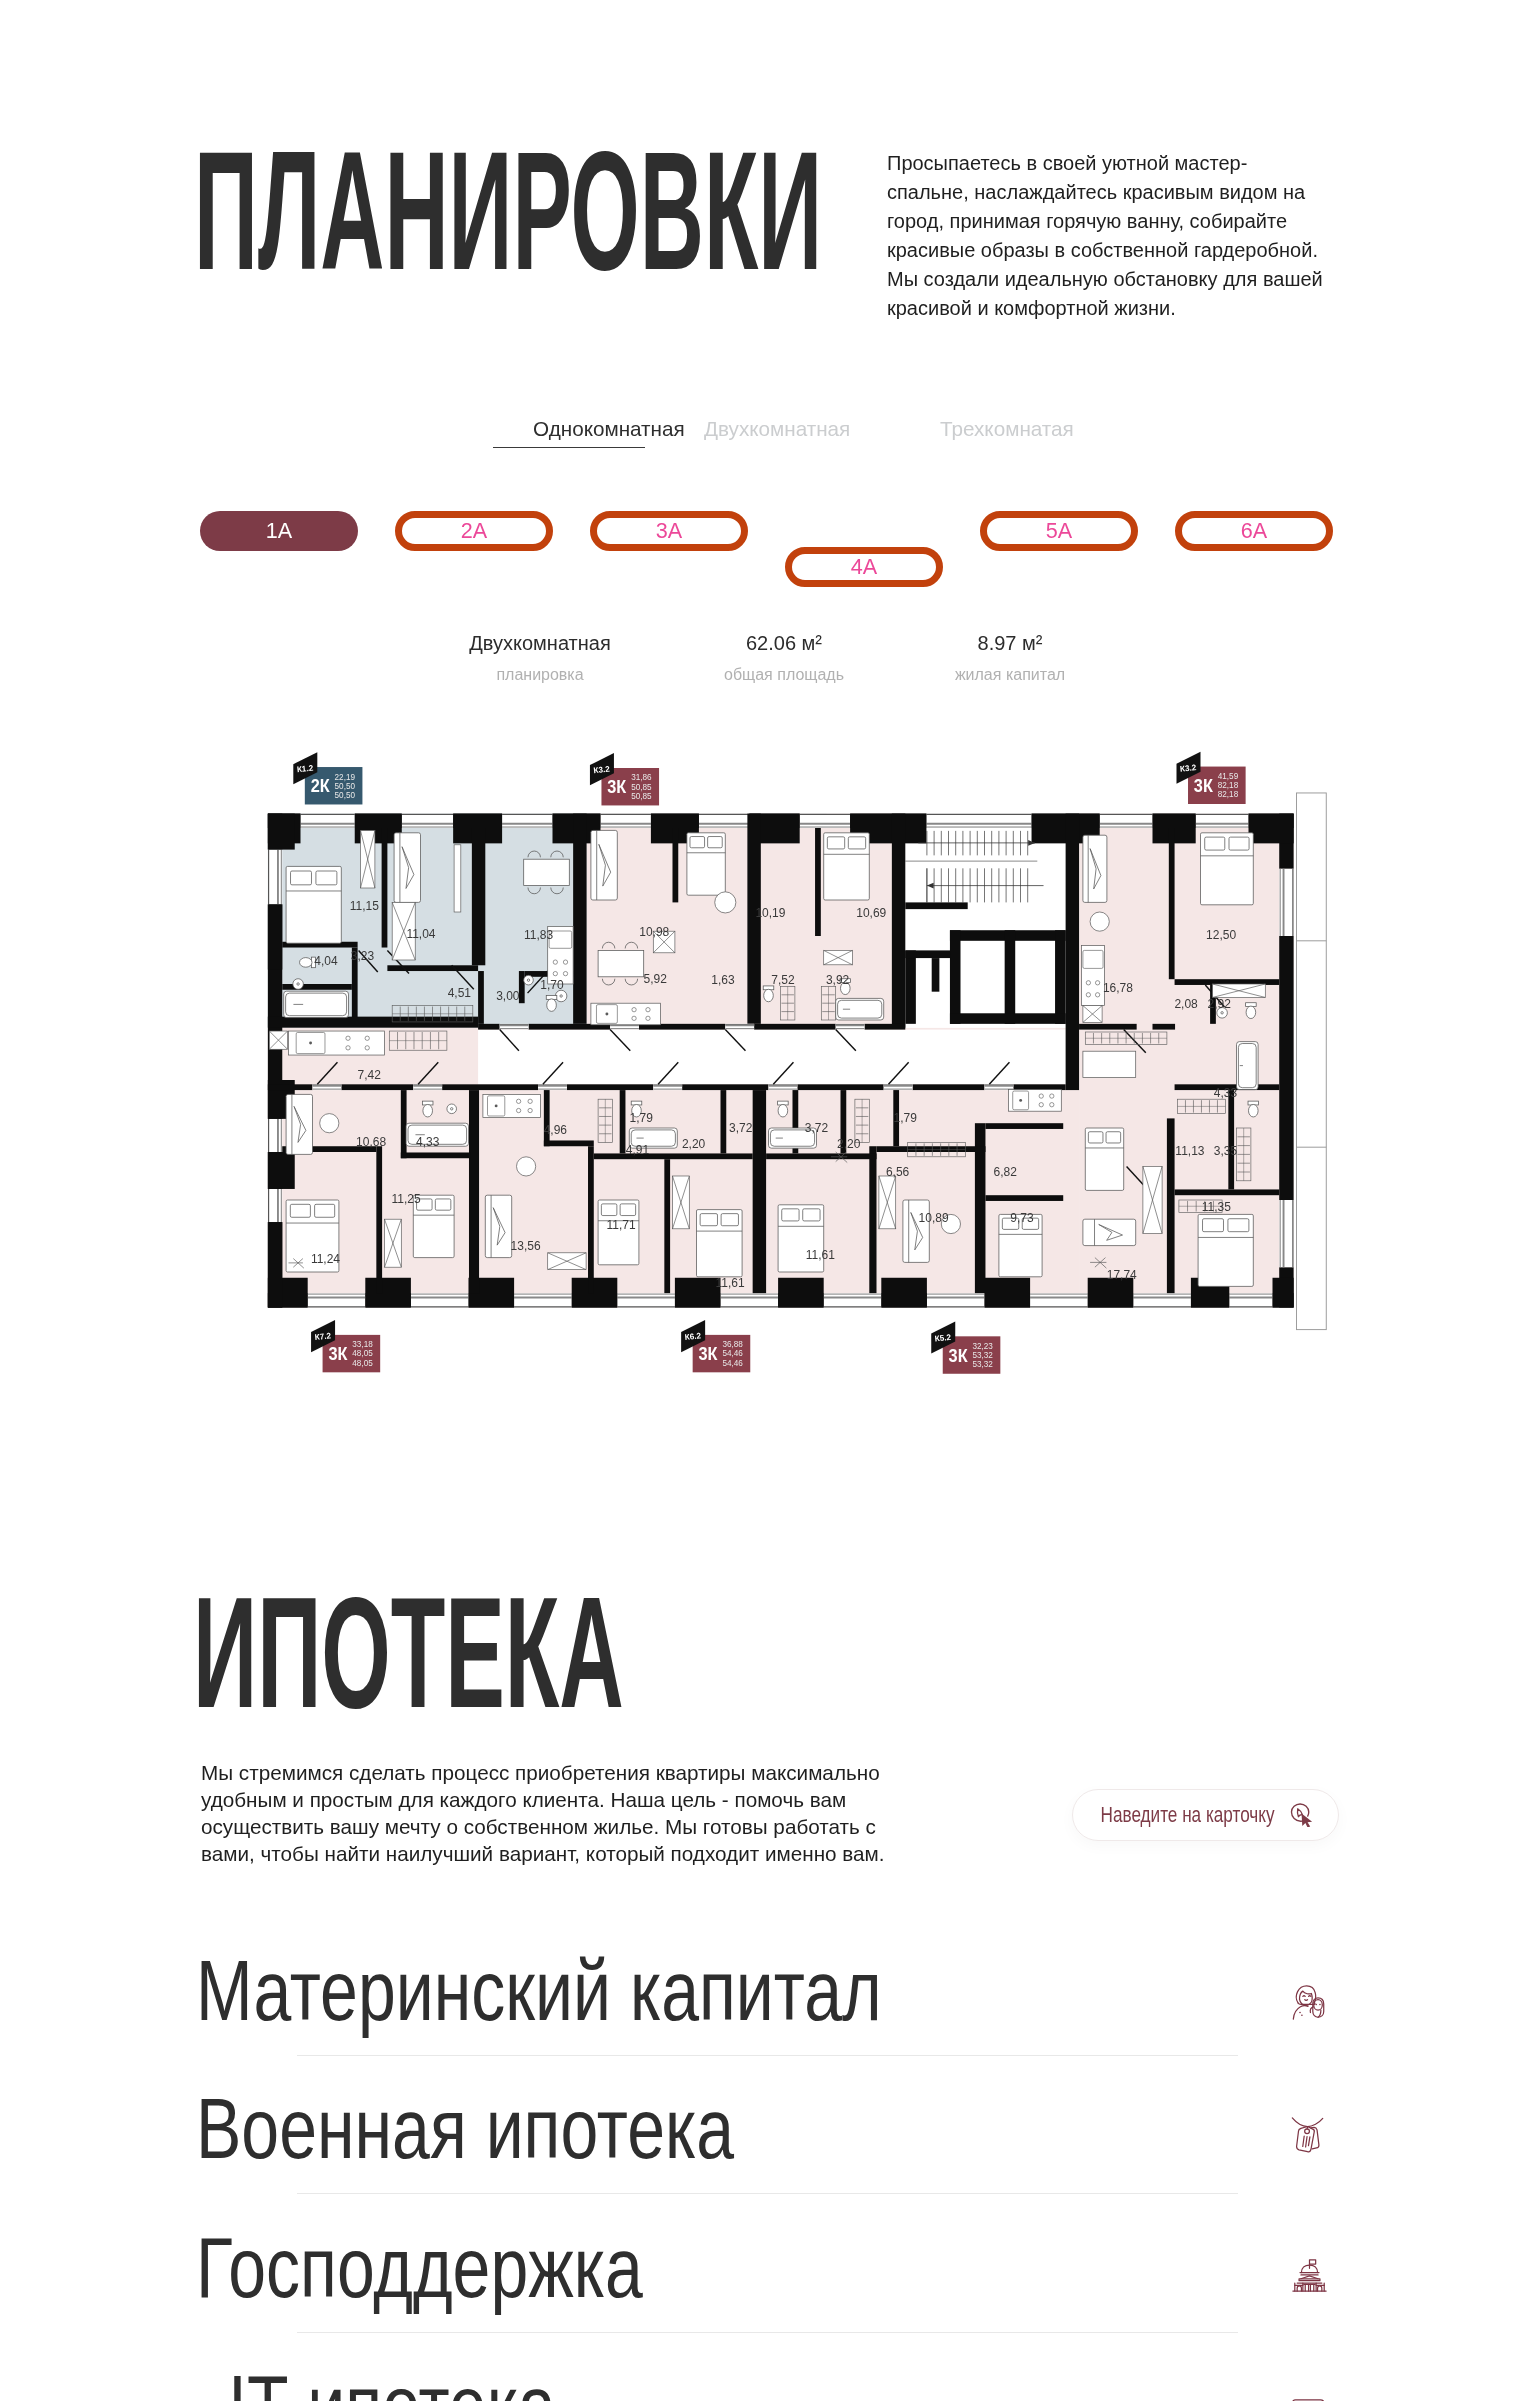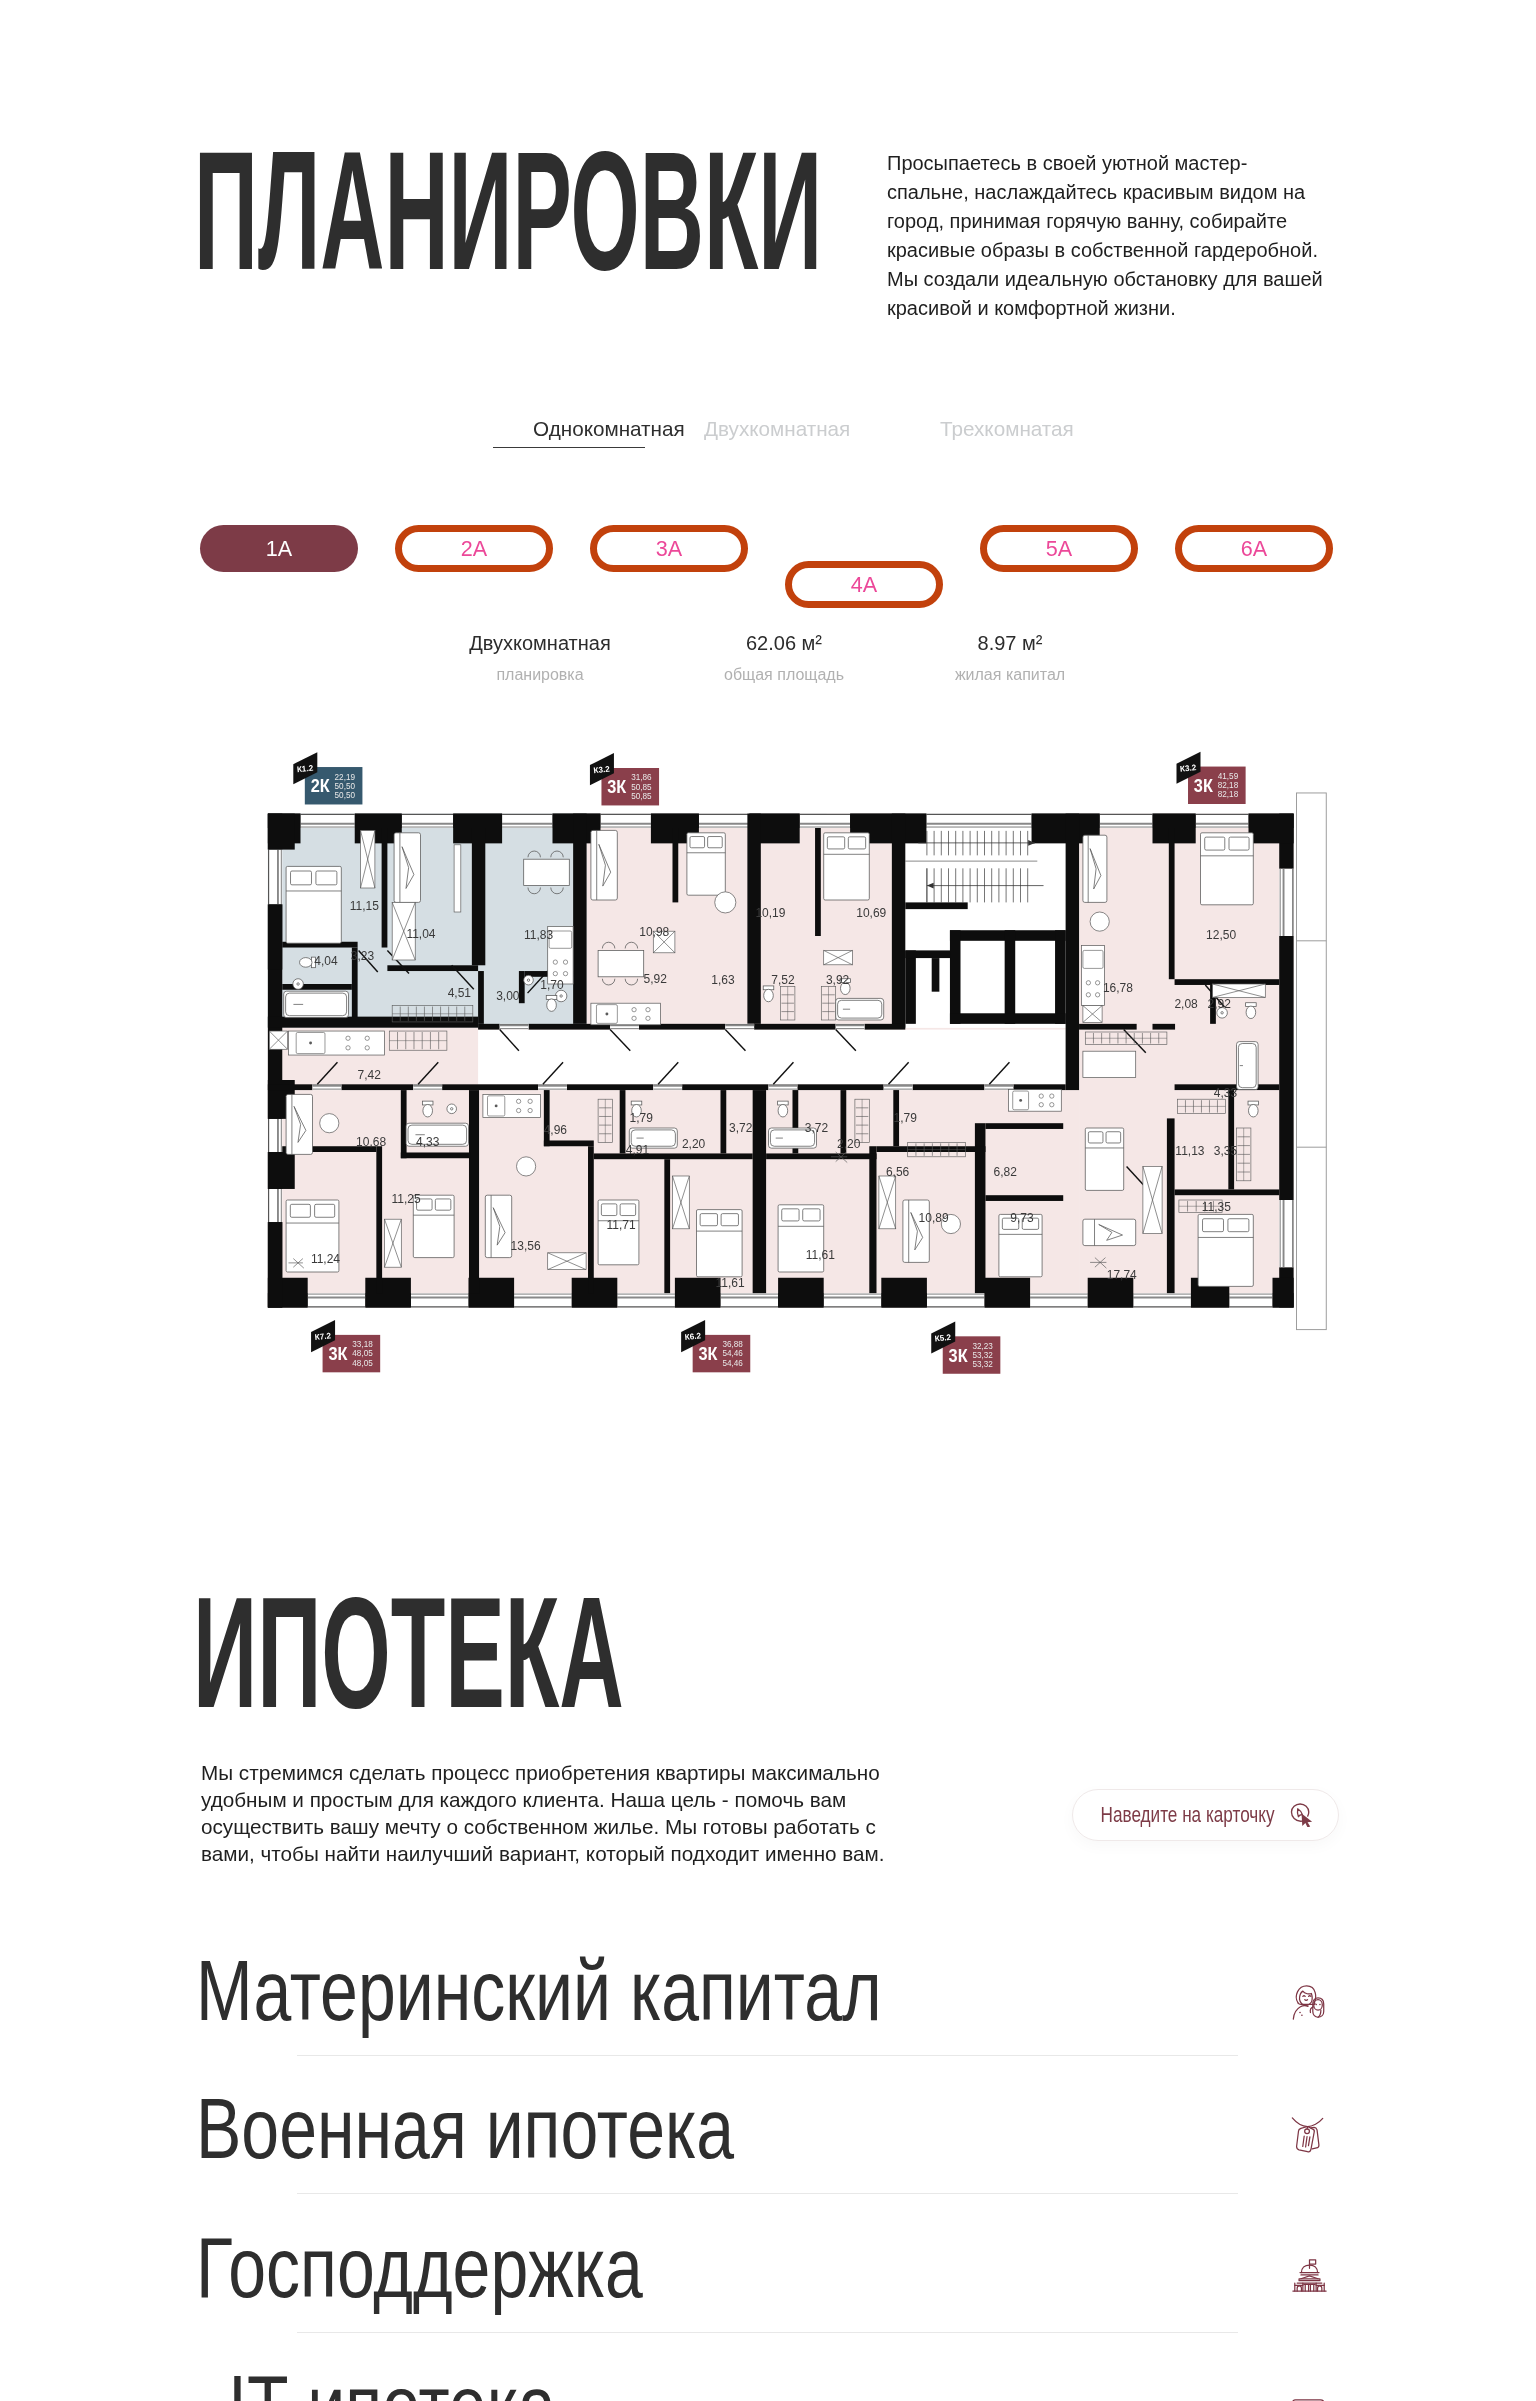--- a/index.html
+++ b/index.html
@@ -4,21 +4,21 @@
 * { margin:0; padding:0; box-sizing:border-box; }
 html,body { width:1537px; height:2827px; background:#fff; font-family:"Liberation Sans", sans-serif; }
 #page { position:relative; width:1537px; height:2827px; overflow:hidden; }
 .h1 { position:absolute; font-weight:bold; color:#2e2e2e; white-space:nowrap;
       transform-origin:left top; line-height:1; }
 .lead { position:absolute; left:887px; top:149px; font-size:20px; line-height:29px; color:#1f1f1f; }
 .tab { position:absolute; font-size:20.7px; }
 .tab.on { color:#2e2e2e; }
 .tab.off { color:#cbcdcf; }
 .tabline { position:absolute; background:#3a3a3a; height:1.4px; }
-.btn { position:absolute; top:525px; width:158px; height:47px; border-radius:25px;
+.btn { position:absolute; top:511px; width:158px; height:40px; border-radius:25px;
        display:flex; align-items:center; justify-content:center; font-size:21.6px; }
 .btn.off { border:7px solid #c2410c; color:#ec4899; background:#fff; }
 .btn.on { background:#7d3b47; color:#fff; }
 .info { position:absolute; transform:translateX(-50%); text-align:center; white-space:nowrap; }
 .info .a { font-size:20px; color:#2c2c2c; }
 .info .b { font-size:16px; color:#b1b1b1; margin-top:10.6px; }
 #plan { position:absolute; left:240px; top:744px; width:1105px; height:648px; }
 .para2 { position:absolute; left:201px; top:1759px; font-size:20.7px; line-height:27px; color:#1f1f1f; }
 .hoverbtn { position:absolute; left:1072px; top:1789px; width:267px; height:52px; border:1px solid #efe9e9;
             border-radius:32px; display:flex; align-items:center; justify-content:center; gap:10.6px;

